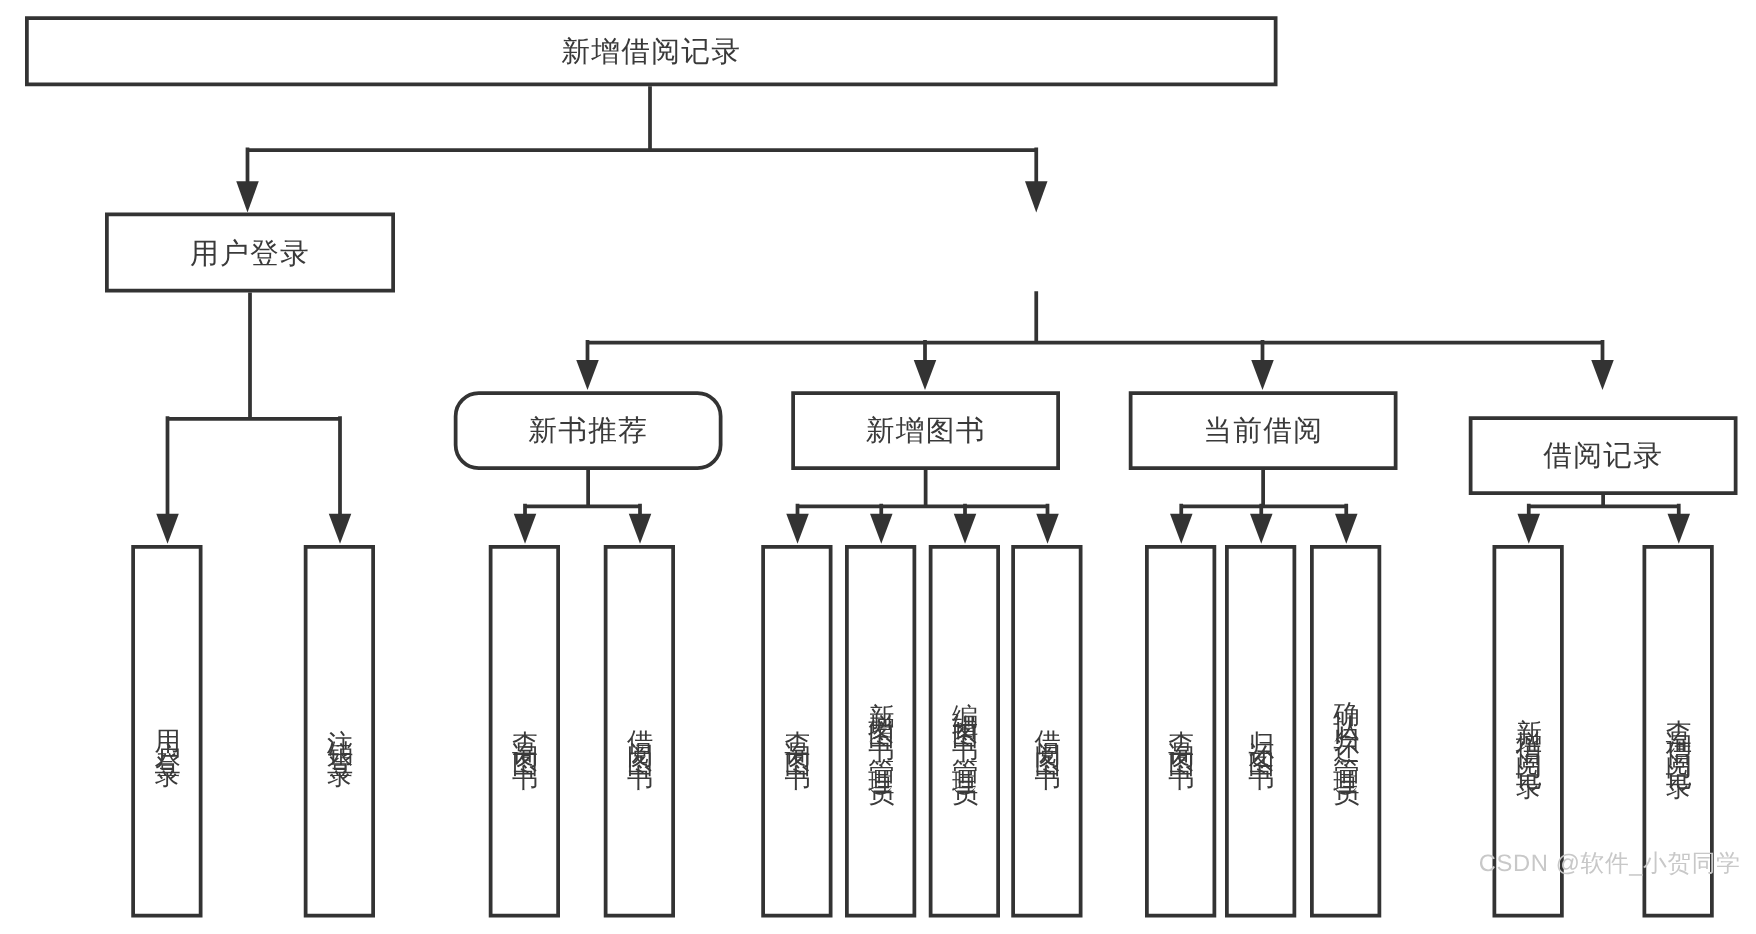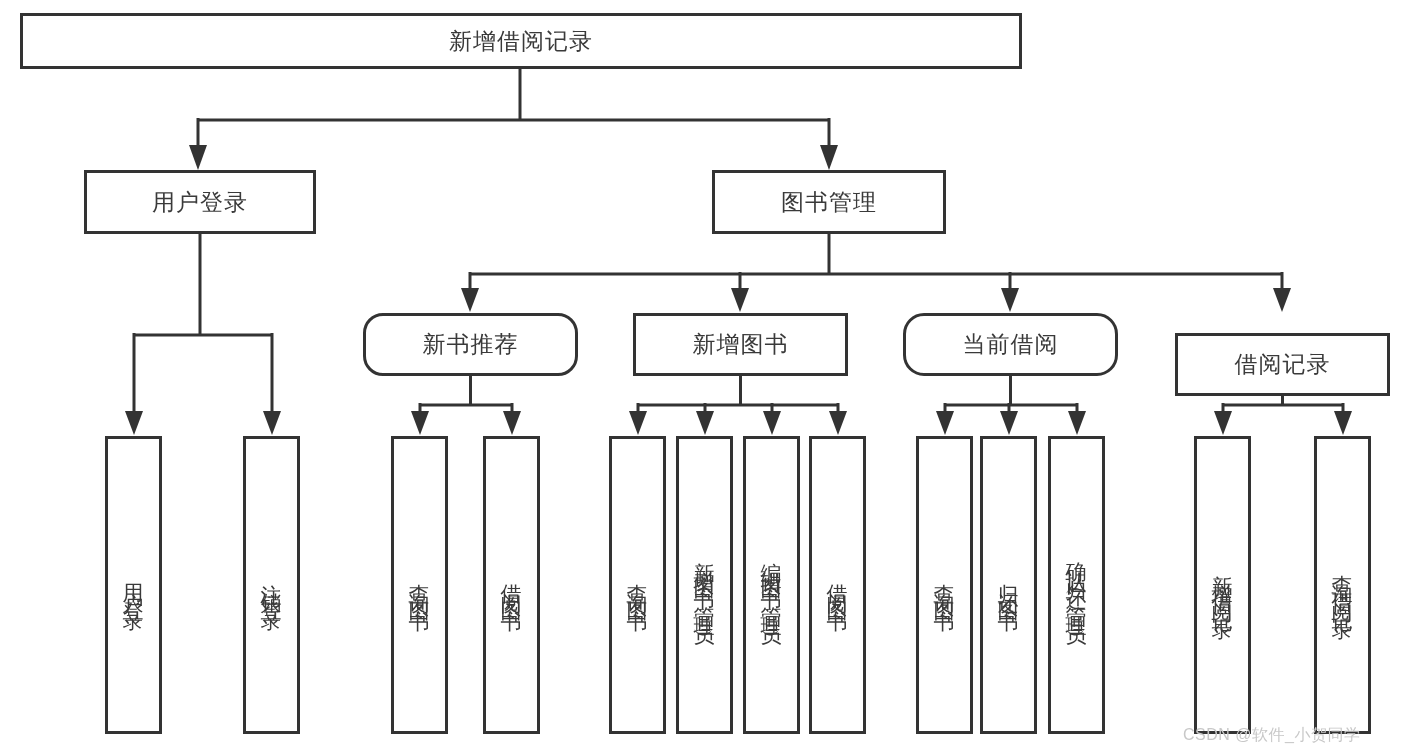--- a/index.html
+++ b/index.html
@@ -23,22 +23,22 @@
   .node.h{font-size:23px;letter-spacing:1px;}
   .node.leaf span{
     writing-mode:vertical-rl;
     font-size:21px;
     letter-spacing:9px;
     line-height:1;
     color:#3a3a3a;
   }
   .watermark{
     position:absolute;
-    left:1183px;top:725px;
-    font-size:16px;
+    left:1183px;top:678px;
+    font-size:19px;
     color:#c8c8c8;
     white-space:nowrap;
     z-index:3;
     letter-spacing:0.5px;
   }
 </style>
 </head>
 <body>
 
 <div class="canvas">
@@ -109,31 +109,28 @@
     </g>
   </svg>
 
   <div class="node h" style="left:20px;top:13px;width:1002px;height:56px;">
     <span>新增借阅记录</span>
   </div>
 
   <div class="node h" style="left:84px;top:170px;width:232px;height:64px;">
     <span>用户登录</span>
   </div>
-  <div class="node h" style="left:712px;top:170px;width:234px;height:64px;">
-    <span>图书管理</span>
-  </div>
 
   <div class="node h" style="left:363px;top:313px;width:215px;height:63px;border-radius:20px;">
     <span>新书推荐</span>
   </div>
   <div class="node h" style="left:633px;top:313px;width:215px;height:63px;">
     <span>新增图书</span>
   </div>
-  <div class="node h" style="left:903px;top:313px;width:215px;height:63px;border-radius:21px;">
+  <div class="node h" style="left:903px;top:313px;width:215px;height:63px;">
     <span>当前借阅</span>
   </div>
   <div class="node h" style="left:1175px;top:313px;width:215px;height:63px;margin-top:20px;">
     <span>借阅记录</span>
   </div>
 
   <div class="node leaf" style="left:105px;top:436px;width:57px;height:298px;">
     <span>用户登录</span>
   </div>
   <div class="node leaf" style="left:243px;top:436px;width:57px;height:298px;">

